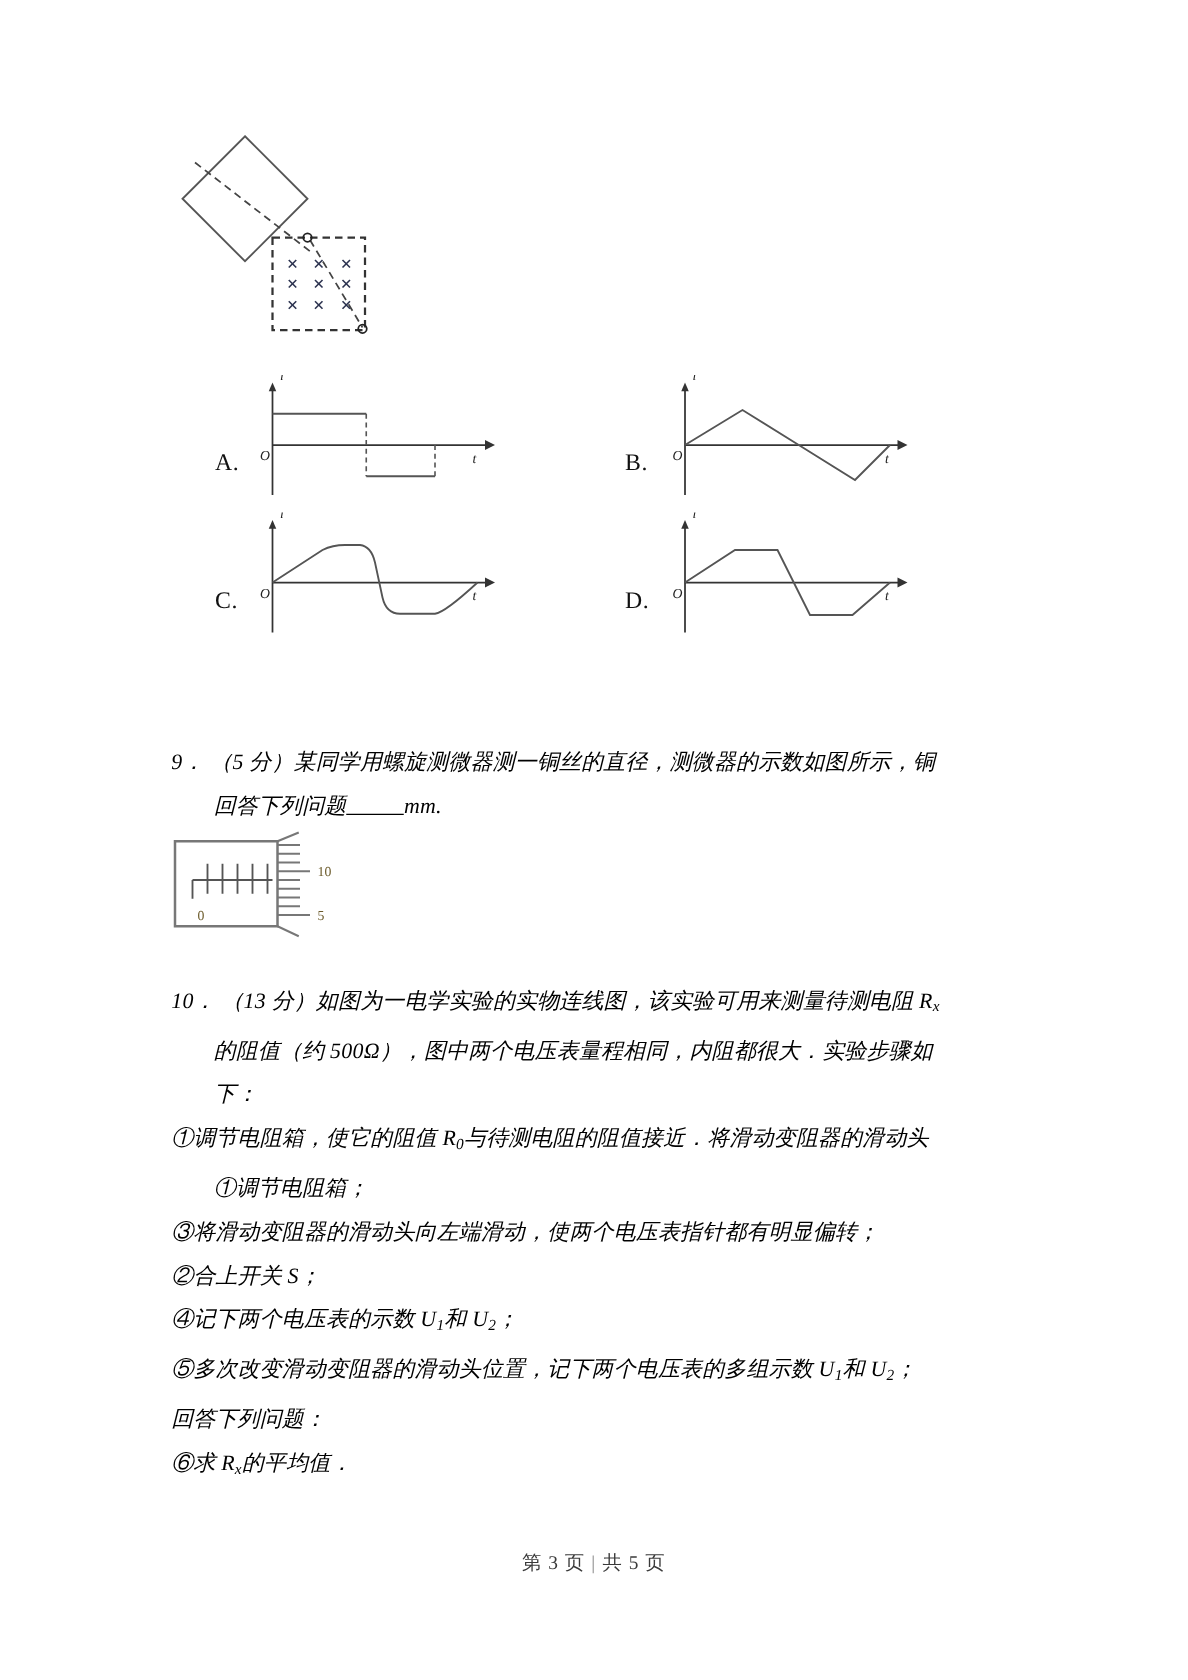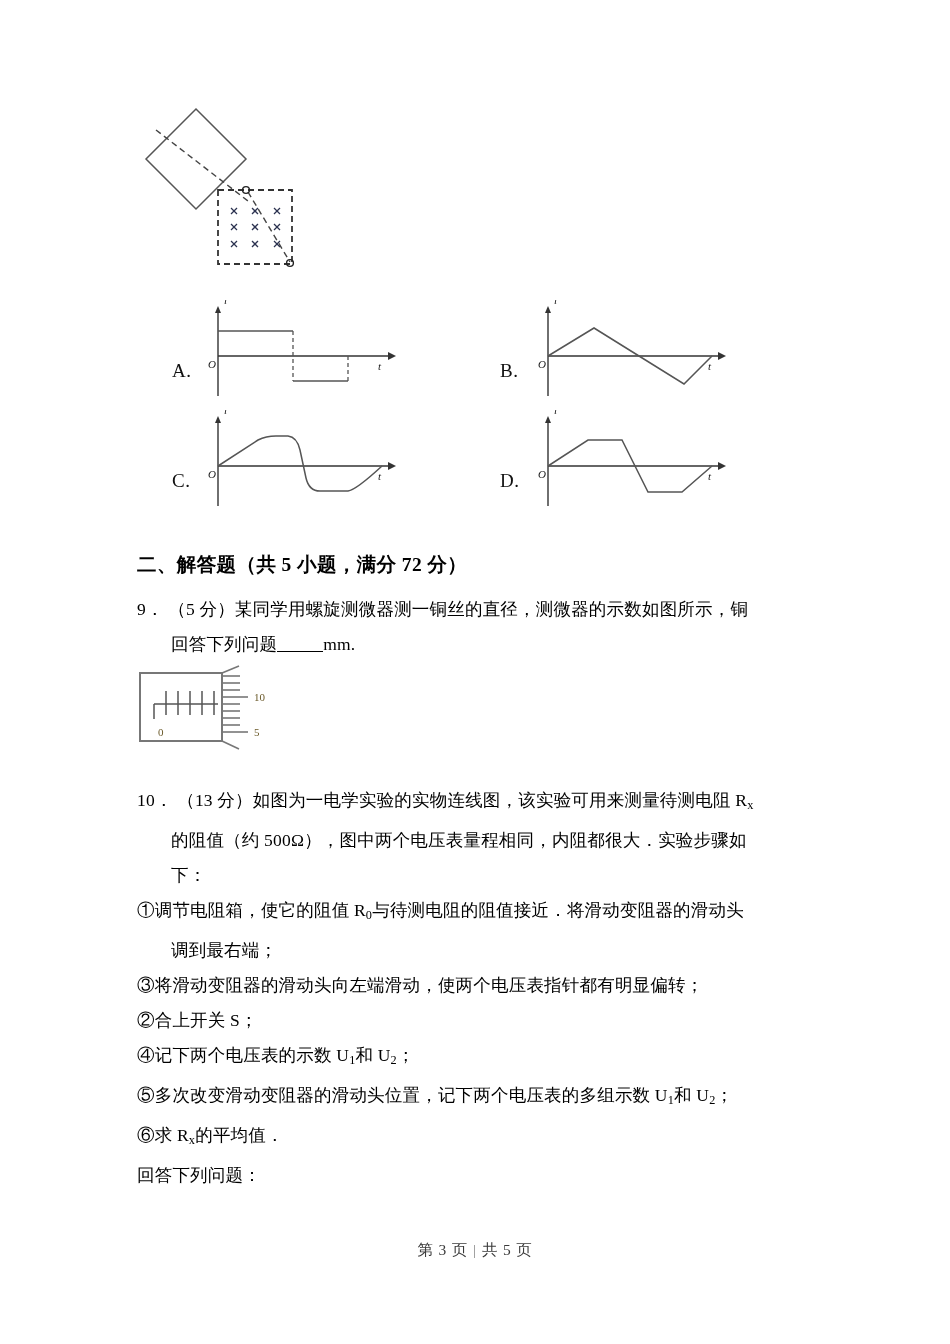--- a/index.html
+++ b/index.html
@@ -59,22 +59,22 @@
     font-weight: bold;
     letter-spacing: 0.4px;
     white-space: nowrap;
   }
   .qblock {
     position: absolute;
     font-size: 17.5px;
     line-height: 35px;
     letter-spacing: 0.2px;
   }
-  .q9 { left: 137px; top: 592px; width: 700px; }
-  .q10 { left: 137px; top: 783px; width: 700px; }
+  .q9 { left: 137px; top: 592px; width: 700px; font-style: italic; }
+  .q10 { left: 137px; top: 783px; width: 700px; font-style: italic; }
 
   .qnum {
     display: inline-block;
   }
   .ind {
     display: block;
     text-indent: 0;
   }
   .ind-1 { padding-left: 34px; }
   .ind-2 { padding-left: 18px; }
@@ -227,21 +227,20 @@
       <line x1="22" y1="56" x2="196" y2="56" stroke="#333" stroke-width="1.4"></line>
       <polygon points="200,56 192,52 192,60" fill="#333"></polygon>
       <text x="28" y="4" font-family="Liberation Serif, serif" font-size="11" font-style="italic" fill="#222">i</text>
       <text x="12" y="68" font-family="Liberation Serif, serif" font-size="11" font-style="italic" fill="#222">O</text>
       <text x="182" y="70" font-family="Liberation Serif, serif" font-size="11" font-style="italic" fill="#222">t</text>
       <polyline points="22,56 62,30 96,30 122,82 156,82 186,56" fill="none" stroke="#555" stroke-width="1.5"></polyline>
     </svg>
   </div>
   <div class="opt-label lbl-d">D.</div>
 
-  <div class="section-head">二、解答题（共 5 小题，满分 72 分）</div>
 
   <div class="qblock q9">
     <div class="ind">
       <span class="qnum">9．</span>
       <span>（5 分）</span><span>某同学用螺旋测微器测一铜丝的直径，测微器的示数如图所示，铜</span>
     </div>
     <div class="ind ind-1">
       <span>回答下列问题</span><span class="blank-line"></span><span>mm.</span>
     </div>
   </div>
@@ -299,39 +298,39 @@
     <div class="ind ind-1">
       <span>的阻值（约 500Ω），图中两个电压表量程相同，内阻都很大．实验步骤如</span>
     </div>
     <div class="ind ind-1">
       <span>下：</span>
     </div>
     <div class="ind">
       <span>①调节电阻箱，使它的阻值 R</span><sub>0</sub><span>与待测电阻的阻值接近．将滑动变阻器的滑动头</span>
     </div>
     <div class="ind ind-1">
-      <span>调到最右端；</span>
+      <span>①调节电阻箱；</span>
     </div>
     <div class="ind">
       <span>③将滑动变阻器的滑动头向左端滑动，使两个电压表指针都有明显偏转；</span>
     </div>
     <div class="ind">
       <span>②合上开关 S</span><span>；</span>
     </div>
     <div class="ind">
       <span>④记下两个电压表的示数 U</span><sub>1</sub><span>和 U</span><sub>2</sub><span>；</span>
     </div>
     <div class="ind">
       <span>⑤多次改变滑动变阻器的滑动头位置，记下两个电压表的多组示数 U</span><sub>1</sub><span>和 U</span><sub>2</sub><span>；</span>
     </div>
     <div class="ind">
+      <span>回答下列问题：</span>
+    </div>
+    <div class="ind">
       <span>⑥求 R</span><sub>x</sub><span>的平均值．</span>
-    </div>
-    <div class="ind">
-      <span>回答下列问题：</span>
     </div>
   </div>
 
   <div class="footer">
     <span>第 3 页</span><span class="sep">|</span><span>共 5 页</span>
   </div>
 
 </div>
 
 </body></html>

